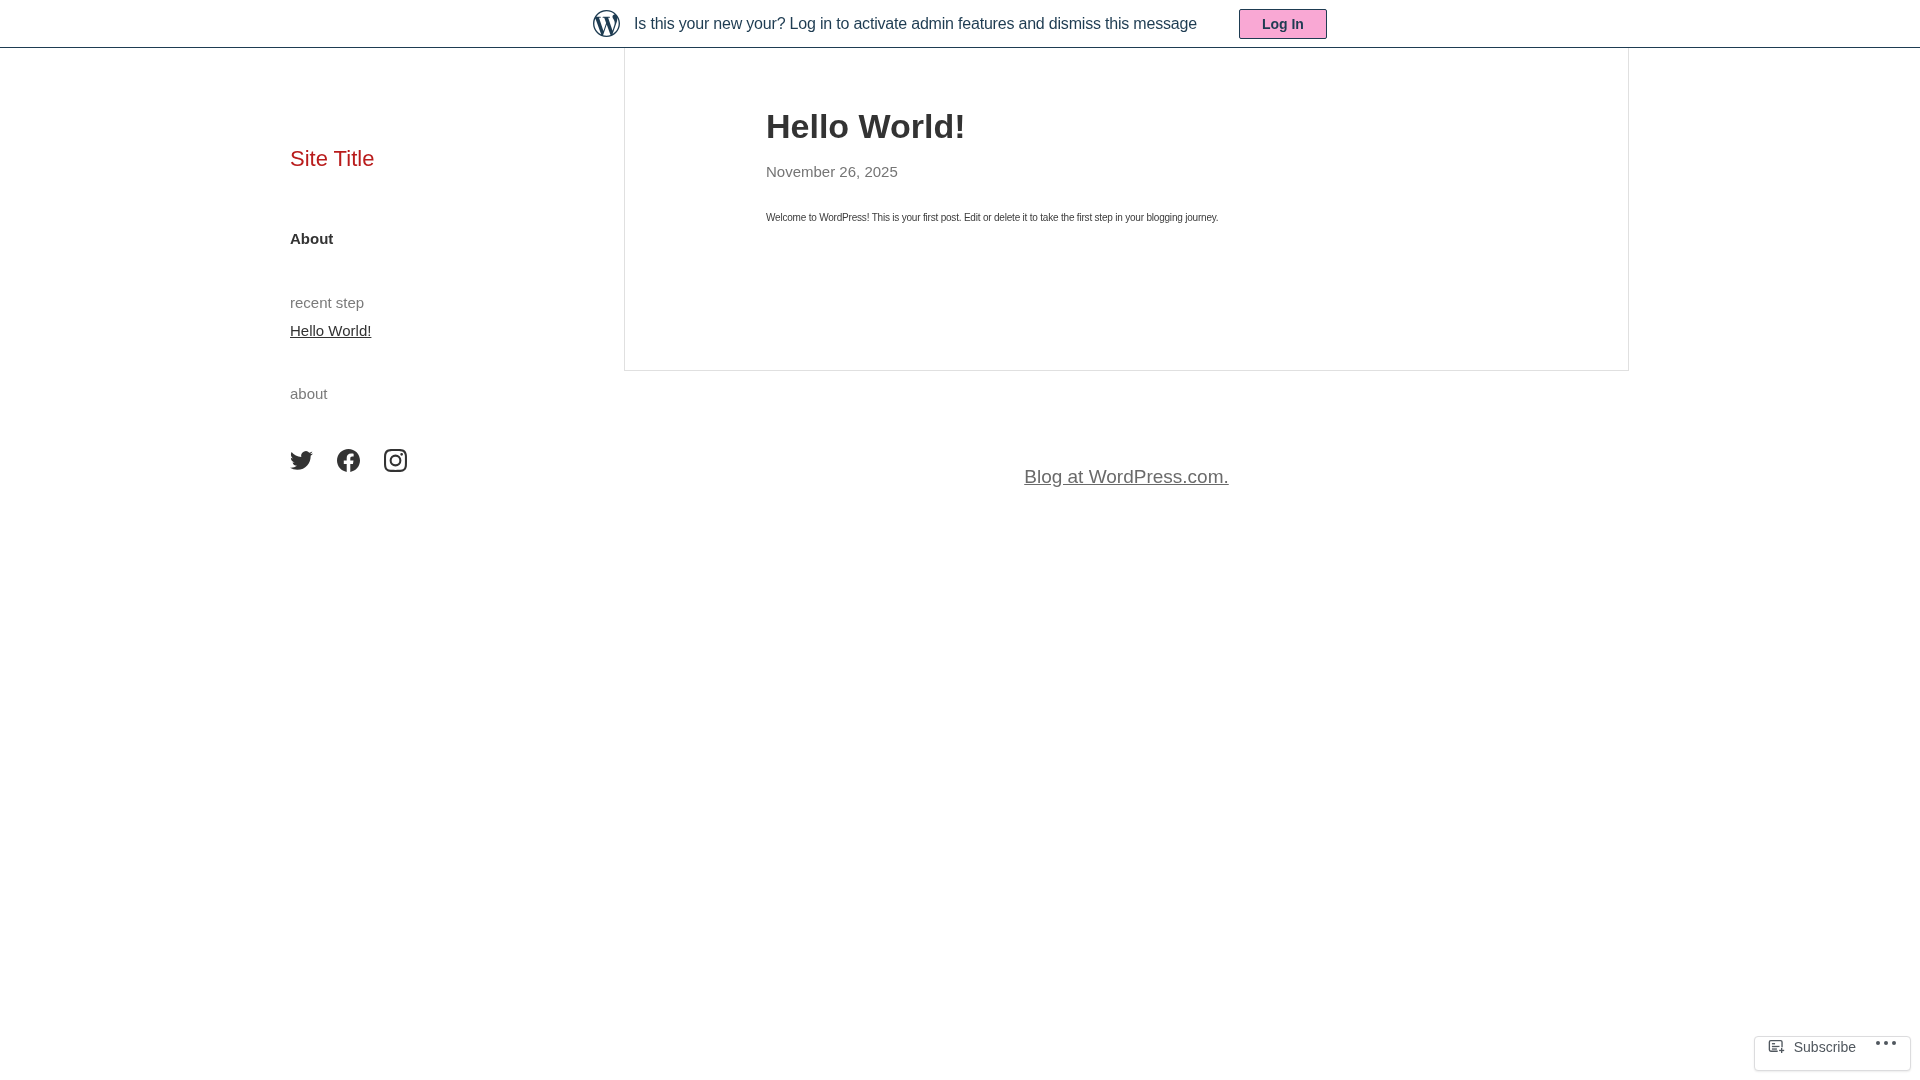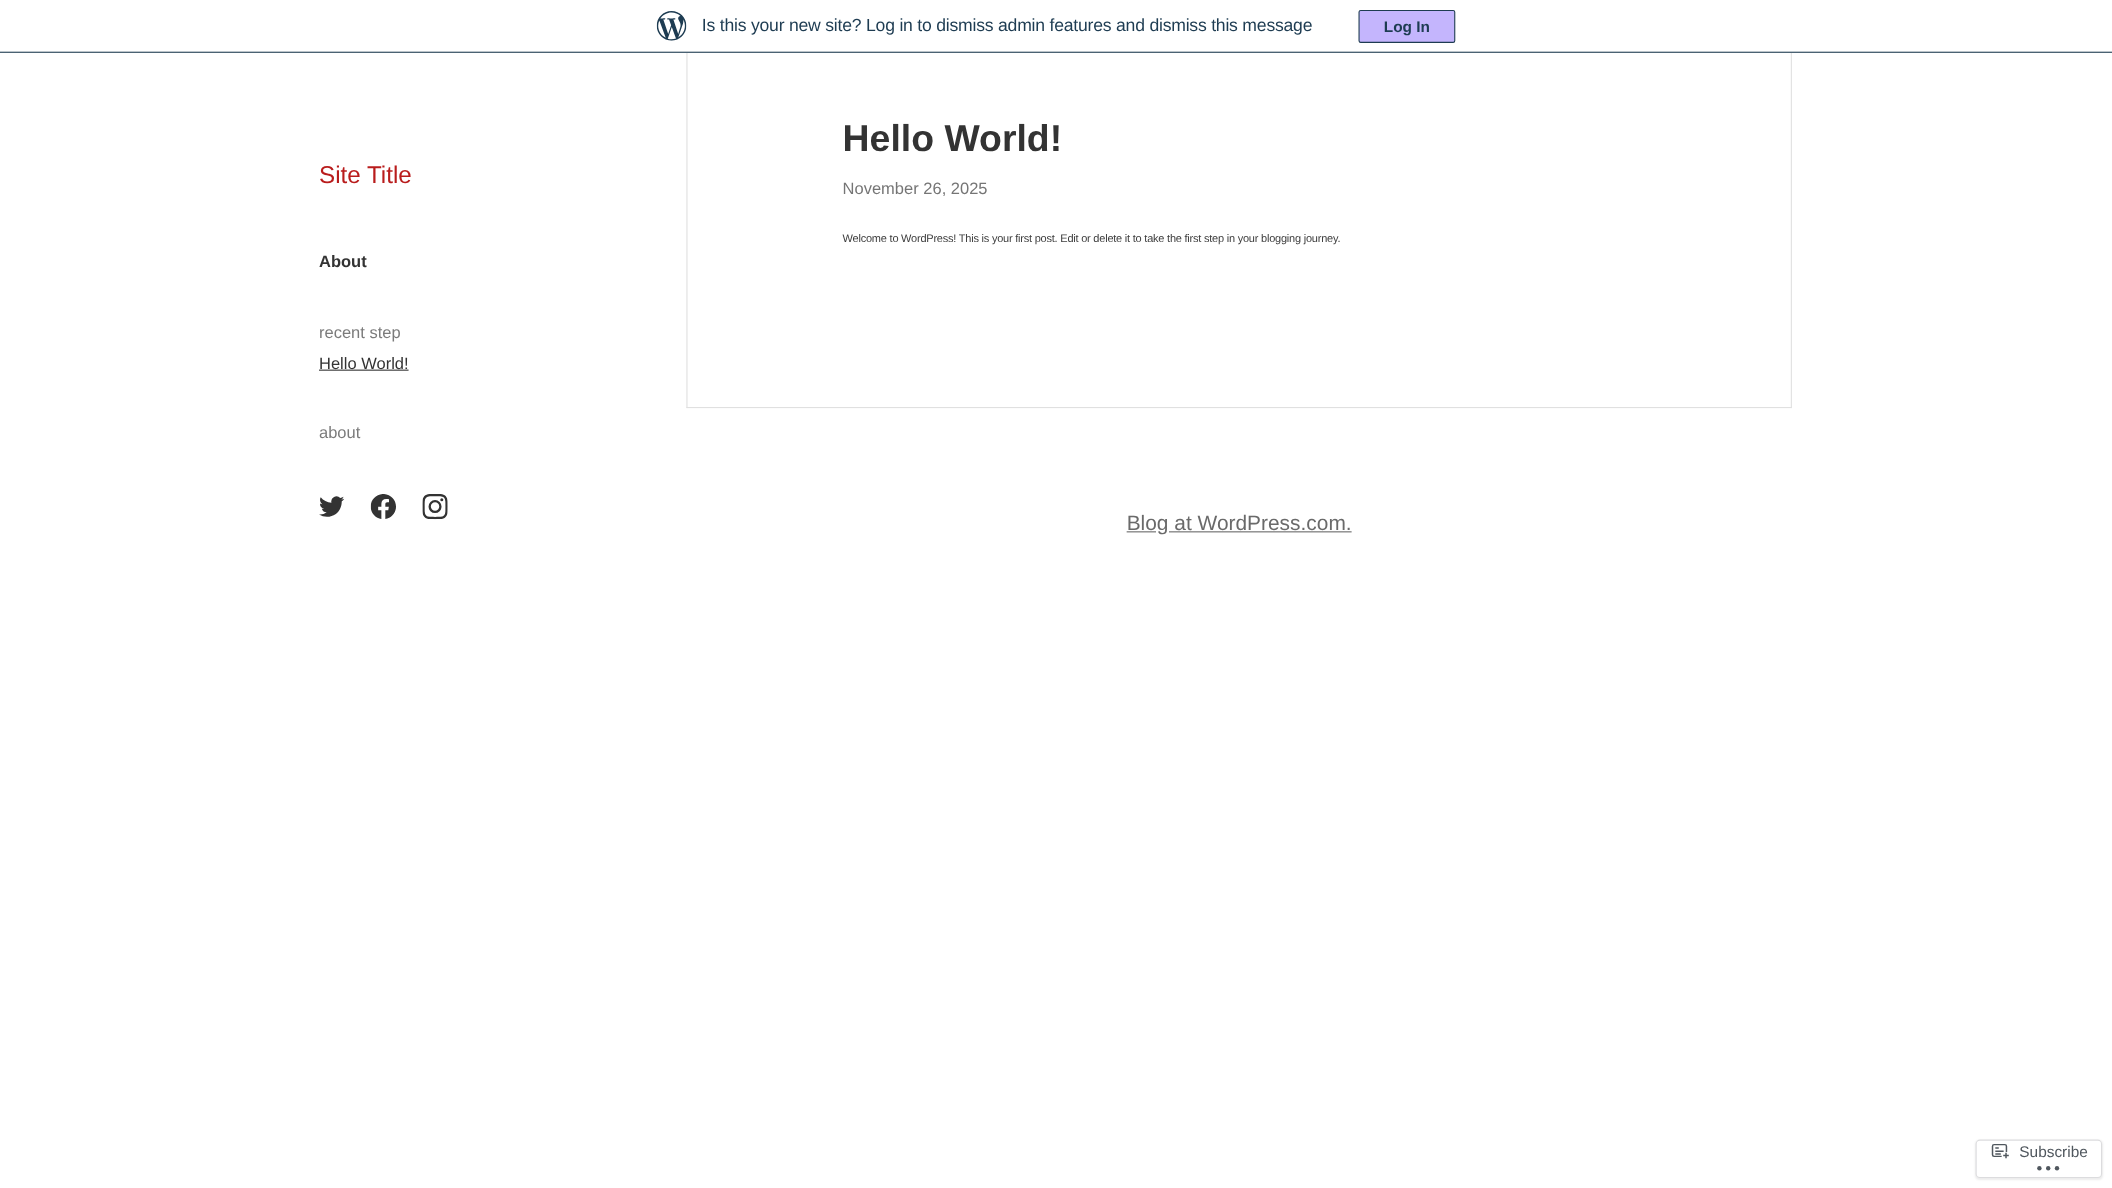--- a/index.html
+++ b/index.html
@@ -20,21 +20,21 @@
     display: flex; align-items: center; justify-content: center;
     gap: 14px;
     z-index: 10;
   }
   .admin-banner .wp-logo { display: inline-flex; width: 27px; height: 27px; }
   .admin-banner .msg {
     color: #1e3c52; font-size: 16px; letter-spacing: -0.2px;
   }
   .login-btn {
     margin-left: 28px;
-    background: #c4b5fd; color: #1e3c52;
+    background: #f9a8d4; color: #1e3c52;
     border: 1px solid #1e3c52; border-radius: 2px;
     font-family: inherit; font-size: 14px; font-weight: bold;
     height: 30px; padding: 0 22px;
     cursor: pointer;
   }
 
   
   .sidebar { position: absolute; left: 290px; top: 0; width: 240px; }
   .site-title {
     position: absolute; left: 0; top: 114px;
@@ -102,23 +102,22 @@
     text-decoration: underline; cursor: pointer;
   }
 
   
   .actionbar {
     position: absolute; right: 9px; bottom: 9px;
     height: 35px;
     background: #ffffff;
     border: 1px solid #dcdcde; border-radius: 4px;
     box-shadow: 0 1px 2px rgba(0,0,0,0.08);
-    display: flex; align-items: center;
+    display: flex; align-items: flex-start;
     padding: 0 12px;
-    flex-direction: column;
   }
   .actionbar button {
     background: none; border: none; cursor: pointer;
     display: flex; align-items: center;
     font-family: inherit;
   }
   .subscribe-btn { gap: 8px; }
   .subscribe-btn .label { font-size: 14px; color: #50575e; }
   .more-btn { margin-left: 18px; gap: 4px; padding: 4px 2px; }
   .more-btn .dot {
@@ -128,21 +127,21 @@
 </style>
 </head>
 <body>
 
 <div class="admin-banner">
   <span class="wp-logo">
     <svg viewBox="0 0 24 24" width="27" height="27" fill="#1e3c52" aria-hidden="true">
       <path d="M21.469 6.825c.84 1.537 1.318 3.3 1.318 5.175 0 3.979-2.156 7.456-5.363 9.325l3.295-9.527c.615-1.54.82-2.771.82-3.864 0-.405-.026-.78-.07-1.11m-7.981.105c.647-.03 1.232-.105 1.232-.105.582-.075.514-.93-.067-.899 0 0-1.755.135-2.88.135-1.064 0-2.85-.15-2.85-.15-.585-.03-.661.855-.075.885 0 0 .54.061 1.125.09l1.68 4.605-2.37 7.08L5.354 6.9c.649-.03 1.234-.1 1.234-.1.585-.075.516-.93-.065-.896 0 0-1.746.138-2.874.138-.2 0-.438-.008-.69-.015C4.911 3.15 8.235 1.215 12 1.215c2.809 0 5.365 1.072 7.286 2.833-.046-.003-.091-.009-.141-.009-1.06 0-1.812.923-1.812 1.914 0 .89.513 1.643 1.06 2.531.411.72.89 1.643.89 2.977 0 .915-.354 1.994-.821 3.479l-1.075 3.585-3.9-11.61.001.014zM12 22.784c-1.059 0-2.081-.153-3.048-.437l3.237-9.406 3.315 9.087c.024.053.05.101.078.149-1.12.393-2.325.609-3.582.609M1.211 12c0-1.564.336-3.05.935-4.39L7.29 21.709C3.694 19.96 1.212 16.271 1.211 11.999m10.789-12C5.385 0 0 5.385 0 12s5.385 12 12 12 12-5.385 12-12S18.615 0 12 0"></path>
     </svg>
   </span>
-  <span class="msg">Is this your new site? Log in to dismiss admin features and dismiss this message</span>
+  <span class="msg">Is this your new your? Log in to activate admin features and dismiss this message</span>
   <button class="login-btn">Log In</button>
 </div>
 
 <aside class="sidebar">
   <a class="site-title">Site Title</a>
   <a class="nav-about">About</a>
   <div class="widget-heading">recent step</div>
   <a class="recent-post-link">Hello World!</a>
   <a class="secondary-link">about</a>
 

